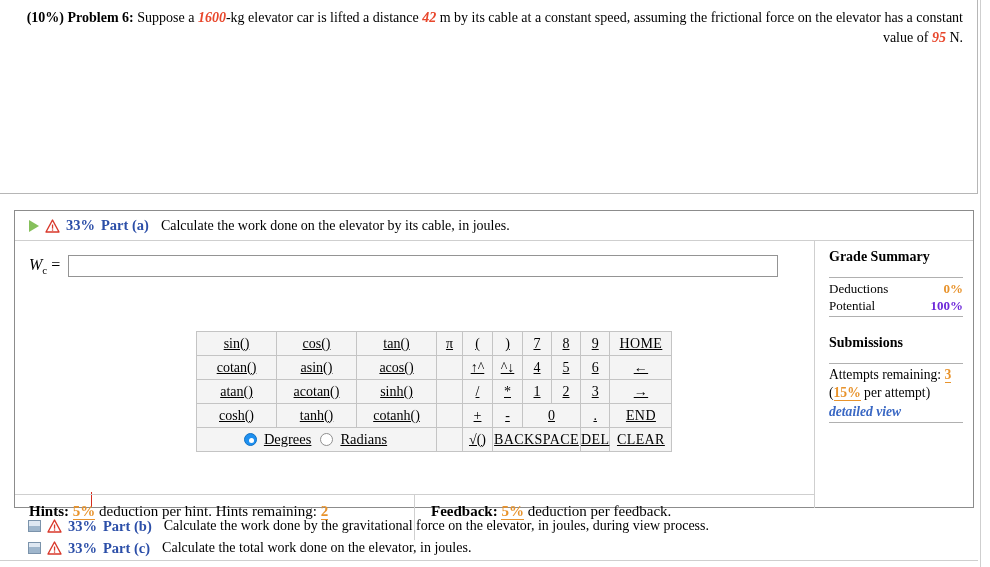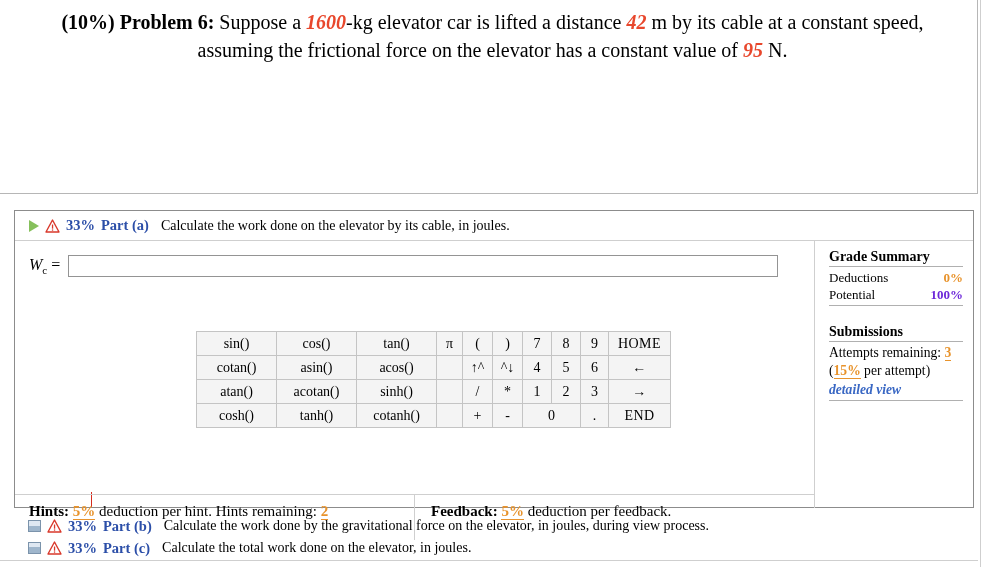--- a/index.html
+++ b/index.html
@@ -29,24 +29,24 @@
   .problem-panel {
     position: absolute;
     left: 0; top: 0;
     width: 978px; height: 194px;
     background: #ffffff;
     border-right: 1px solid #b6b6b6;
     border-bottom: 1px solid #b6b6b6;
     padding: 8px 14px 0 22px;
   }
   .problem-text {
-    font-size: 20px;
+    font-size: 14px;
     line-height: 1.42;
     color: #000;
-    text-align: center;
+    text-align: right;
   }
   .pct-label { font-weight: bold; }
   .prob-label { font-weight: bold; }
   .num-val {
     color: #e8472c;
     font-style: italic;
     font-weight: bold;
   }
 
   
@@ -146,20 +146,21 @@
   }
 
   
   .keypad-wrap {
     position: absolute;
     left: 181px; top: 90px;
   }
   table.keypad {
     border-collapse: collapse;
     font-family: "Liberation Serif", serif;
+    text-decoration: underline;
   }
   table.keypad td {
     border: 1px solid #c4c4c4;
     background: #f4f4f4;
     text-align: center;
     vertical-align: middle;
     font-size: 14px;
     color: #000;
     height: 24px;
     cursor: pointer;
@@ -274,21 +275,21 @@
     color: #e8932c;
     font-weight: bold;
     border-bottom: 1px solid #e8932c;
   }
 
   
   .gs-title {
     font-weight: bold;
     font-size: 14px;
     border-bottom: 1px solid #b0b0b0;
-    padding-bottom: 1px;
+    padding-bottom: 12px;
     margin-bottom: 2px;
   }
   .gs-row {
     display: flex;
     justify-content: space-between;
     font-size: 13px;
     line-height: 1.32;
   }
   .gs-val-orange { color: #e8932c; font-weight: bold; }
   .gs-val-bold   { color: #6d28d9; font-weight: bold; margin-left: 23px; }
@@ -413,20 +414,35 @@
                   <td class="fn">cosh()</td>
                   <td class="fn">tanh()</td>
                   <td class="fn">cotanh()</td>
                   <td class="blank pi"></td>
                   <td class="op">+</td>
                   <td class="op">-</td>
                   <td class="zero" colspan="2">0</td>
                   <td class="dig">.</td>
                   <td class="nav dis small">END</td>
                 </tr>
+                <tr class="rad-row">
+                  <td colspan="3">
+                    <div class="radio-group">
+                      <span class="radio on"></span>
+                      <span class="radio-label">Degrees</span>
+                      <span class="radio"></span>
+                      <span class="radio-label">Radians</span>
+                    </div>
+                  </td>
+                  <td class="blank pi"></td>
+                  <td class="op">√()</td>
+                  <td class="small dis small" colspan="3">BACKSPACE</td>
+                  <td class="small dis small" style="width: 26px;">DEL</td>
+                  <td class="nav dis small">CLEAR</td>
+                </tr>
               </tbody>
           </table>
         </div>
 
 
         <div class="hf-bar">
           <div class="hf-cell hf-left">
             <span class="hf-title">Hints:</span>
             <span class="pct-orange">5%</span><span> deduction per hint. Hints remaining: </span><span class="num-orange">2</span>
           </div>

